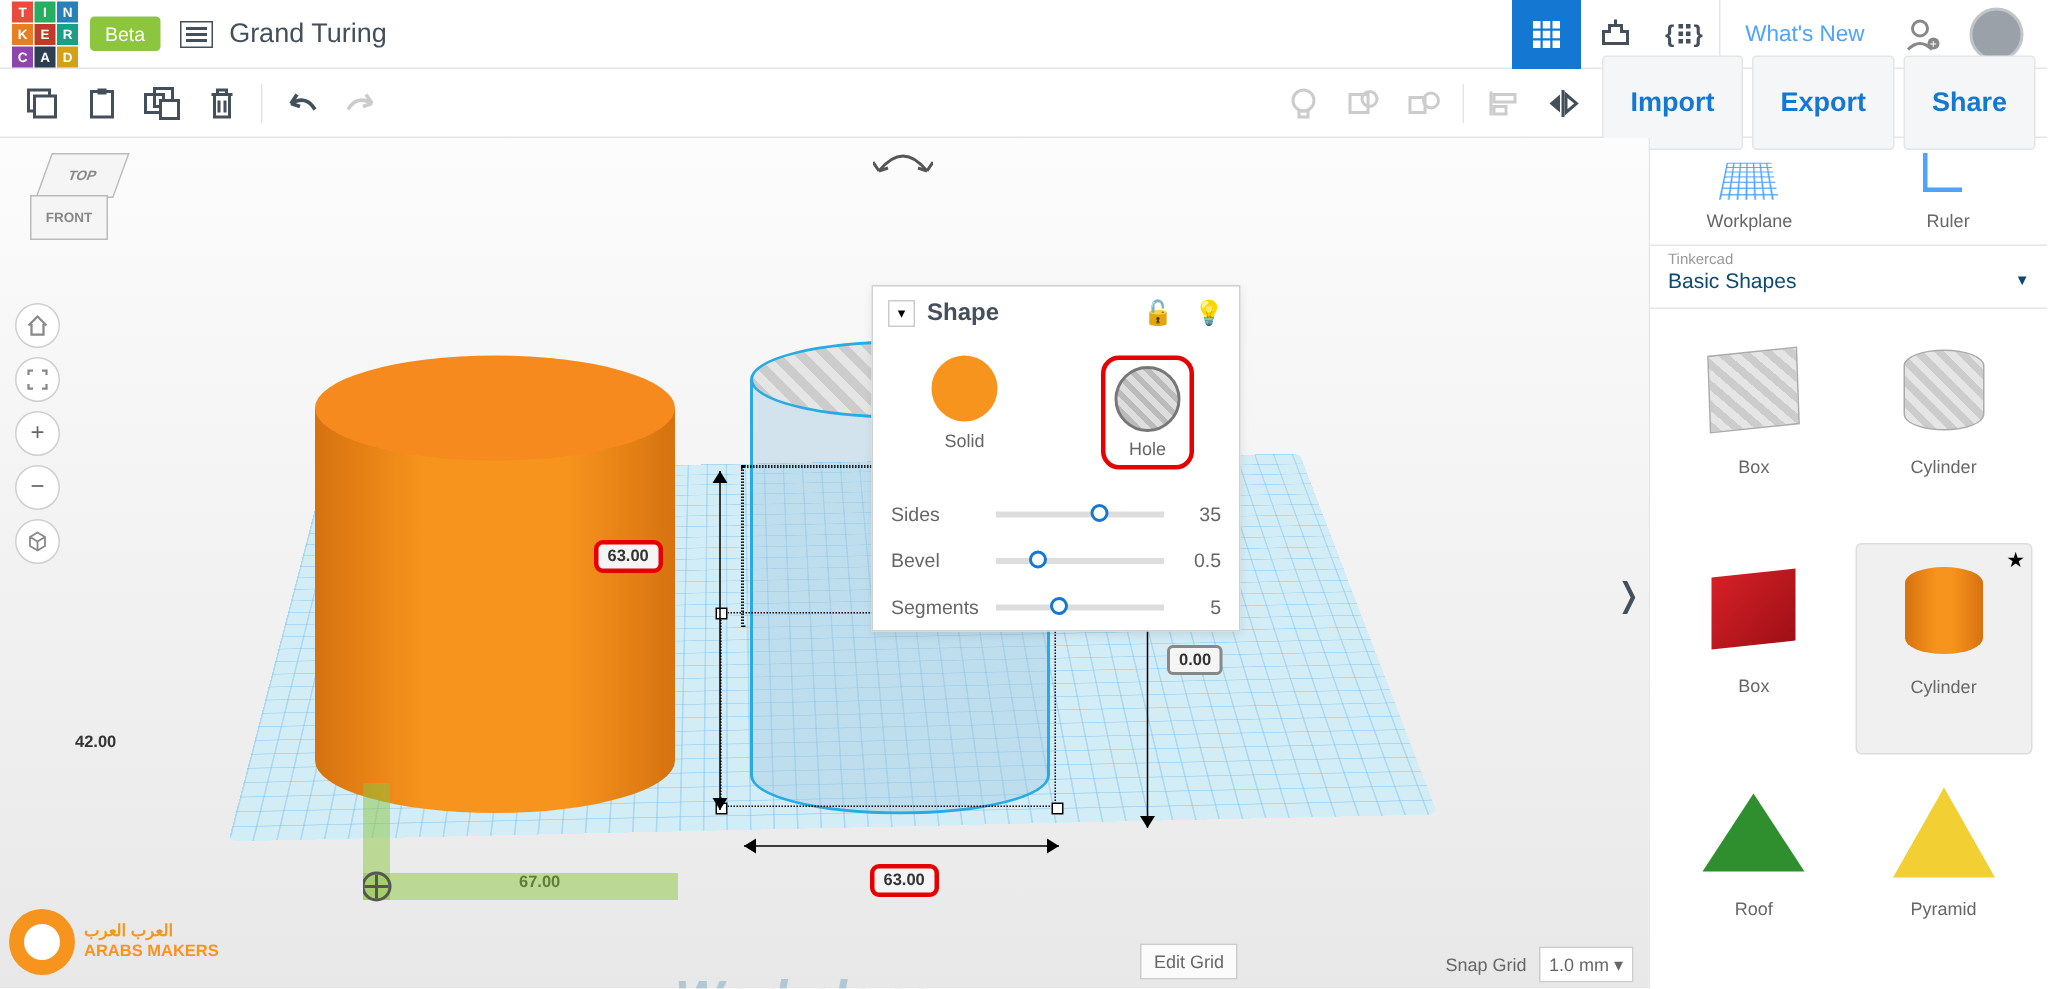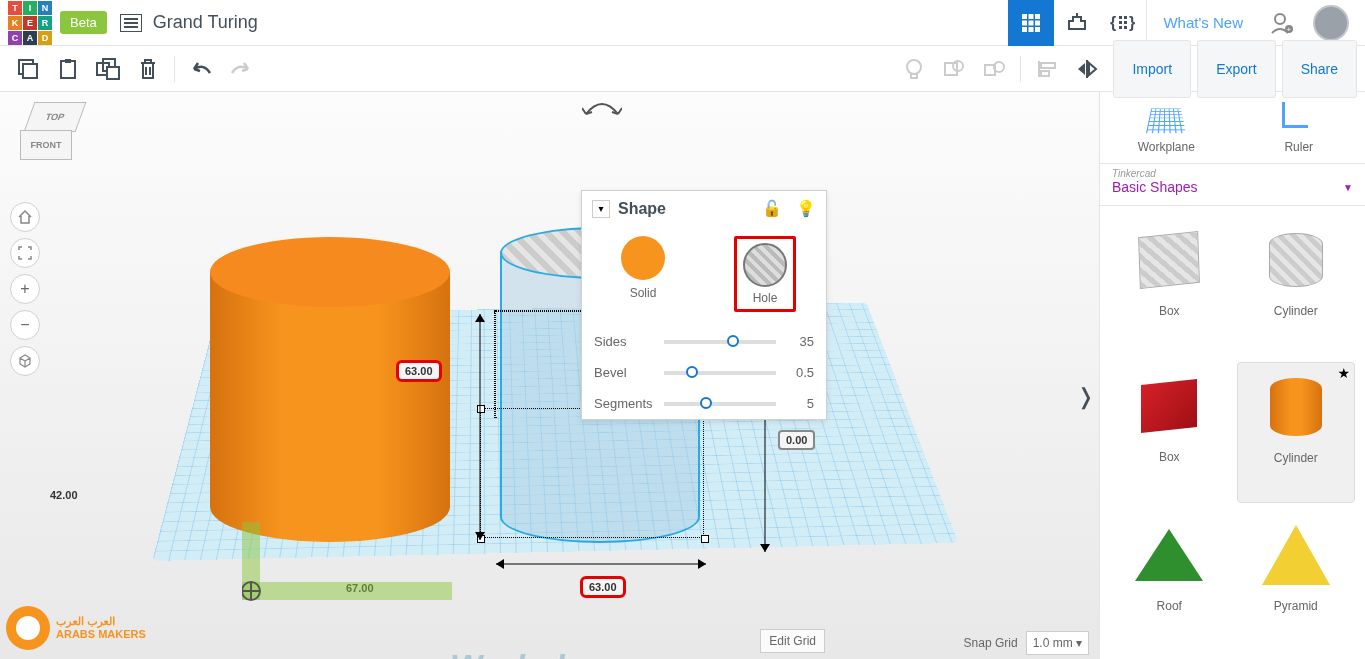--- a/index.html
+++ b/index.html
@@ -17,21 +17,21 @@
 .top-btn.blue { background: #1477d1; color: #fff; }
 .whats-new { padding: 0 16px; color: #4da3ff; font-size: 15px; cursor: pointer; border-left: 1px solid #e5e5e5; height: 62px; display: flex; align-items: center; }
 .avatar-circle { width: 36px; height: 36px; border-radius: 50%; background: #9aa1a8; margin: 0 8px; cursor: pointer; border: 2px solid #c0c5ca; }
 
 
 .toolbar { height: 46px; display: flex; align-items: center; border-bottom: 1px solid #e5e5e5; padding: 0 8px; background: #fff; }
 .tool-btn { width: 36px; height: 36px; display: flex; align-items: center; justify-content: center; cursor: pointer; color: #434f5a; font-size: 20px; margin: 0 2px; }
 .tool-btn.disabled { color: #ccc; cursor: default; }
 .tool-sep { width: 1px; height: 26px; background: #e5e5e5; margin: 0 6px; }
 .toolbar-right { margin-left: auto; display: flex; align-items: center; }
-.action-btn { padding: 20px 18px; color: #1477d1; background: #f4f6f8; border: 1px solid #e5e5e5; border-radius: 3px; font-size: 14px; cursor: pointer; margin-left: 6px; }
+.action-btn { padding: 20px 18px; color: #1477d1; background: #f4f6f8; border: 1px solid #e5e5e5; border-radius: 3px; font-size: 18px; cursor: pointer; margin-left: 6px; font-weight: bold; }
 
 
 .main { display: flex; height: calc(100% - 92px); }
 .canvas-area { flex: 1; position: relative; background: linear-gradient(#fcfcfc, #e8e8e8); overflow: hidden; }
 .right-sidebar { width: 266px; border-left: 1px solid #e5e5e5; display: flex; flex-direction: column; }
 
 
 .view-cube { position: absolute; top: 10px; left: 20px; width: 70px; height: 70px; }
 .cube-face { position: absolute; background: #f5f5f5; border: 1px solid #bbb; display: flex; align-items: center; justify-content: center; font-size: 9px; font-weight: bold; color: #888; }
 .cube-top { width: 52px; height: 30px; top: 0; left: 9px; transform: skewX(-20deg); }
@@ -76,37 +76,37 @@
 .insp-header { display: flex; align-items: center; padding: 8px 10px; gap: 8px; }
 .insp-header .caret { width: 18px; height: 18px; border: 1px solid #ccc; display: flex; align-items: center; justify-content: center; font-size: 10px; cursor: pointer; }
 .insp-title { font-weight: bold; color: #434f5a; flex: 1; }
 .insp-icon { color: #999; margin-left: 6px; cursor: pointer; font-size: 16px; }
 .fill-row { display: flex; padding: 10px 0 14px; }
 .fill-opt { flex: 1; display: flex; flex-direction: column; align-items: center; gap: 6px; cursor: pointer; }
 .fill-circle { width: 44px; height: 44px; border-radius: 50%; }
 .fill-circle.solid { background: #f7941d; }
 .fill-circle.hole { background: repeating-linear-gradient(45deg, #bbb 0 4px, #ddd 4px 8px); border: 2px solid #777; }
 .fill-label { font-size: 12px; color: #666; }
-.hole-hl { border: 3px solid #e60000; border-radius: 2px; padding: 4px 6px; }
+.hole-hl { border: 3px solid #e60000; border-radius: 12px; padding: 4px 6px; }
 .prop-row { display: flex; align-items: center; padding: 8px 12px; font-size: 13px; color: #666; }
 .prop-row .label { width: 62px; }
 .prop-row .slider { flex: 1; height: 4px; background: #ddd; position: relative; margin: 0 8px; }
 .prop-row .thumb { position: absolute; width: 12px; height: 12px; border: 2px solid #1477d1; background: #fff; border-radius: 50%; top: -5px; }
 .prop-row .val { width: 30px; text-align: right; }
 
 
 .wp-ruler { display: flex; height: 72px; border-bottom: 1px solid #e5e5e5; }
 .wp-ruler > div { flex: 1; display: flex; flex-direction: column; align-items: center; justify-content: center; gap: 4px; cursor: pointer; }
 .wp-ruler .icon { width: 34px; height: 34px; }
 .wp-icon { background: repeating-linear-gradient(to right, #4da3ff 0 1px, transparent 1px 5px), repeating-linear-gradient(to bottom, #4da3ff 0 1px, transparent 1px 5px); transform: perspective(80px) rotateX(45deg); }
 .ruler-icon { border-left: 3px solid #4da3ff; border-bottom: 3px solid #4da3ff; width: 26px; height: 26px; }
 .wp-ruler .lbl { font-size: 12px; color: #666; }
 .lib-header { padding: 4px 12px 10px; border-bottom: 1px solid #e5e5e5; }
-.lib-small { font-size: 10px; color: #999; font-style: italic; }
-.lib-select { display: flex; align-items: center; font-size: 14px; color: #a21caf; cursor: pointer; }
+.lib-small { font-size: 10px; color: #999; }
+.lib-select { display: flex; align-items: center; font-size: 14px; color: #0c4a6e; cursor: pointer; }
 .lib-select .caret { margin-left: auto; font-size: 10px; }
 .shape-grid { flex: 1; overflow-y: auto; padding: 10px; display: grid; grid-template-columns: 1fr 1fr; gap: 8px; }
 .shape-item { display: flex; flex-direction: column; align-items: center; gap: 4px; cursor: pointer; padding: 4px; border-radius: 4px; position: relative; }
 .shape-item.sel { background: #f0f0f0; border: 1px solid #ddd; }
 .shape-thumb { width: 90px; height: 80px; display: flex; align-items: center; justify-content: center; }
 .shape-lbl { font-size: 12px; color: #666; }
 
 
 .th-box-h { width: 60px; height: 52px; background: repeating-linear-gradient(45deg,#ccc 0 5px,#e5e5e5 5px 10px); transform: skewY(-6deg) skewX(2deg); border: 1px solid #aaa; }
 .th-cyl-h { width: 54px; height: 54px; border-radius: 50% / 20%; background: repeating-linear-gradient(45deg,#ccc 0 5px,#e5e5e5 5px 10px); border: 1px solid #aaa; }

